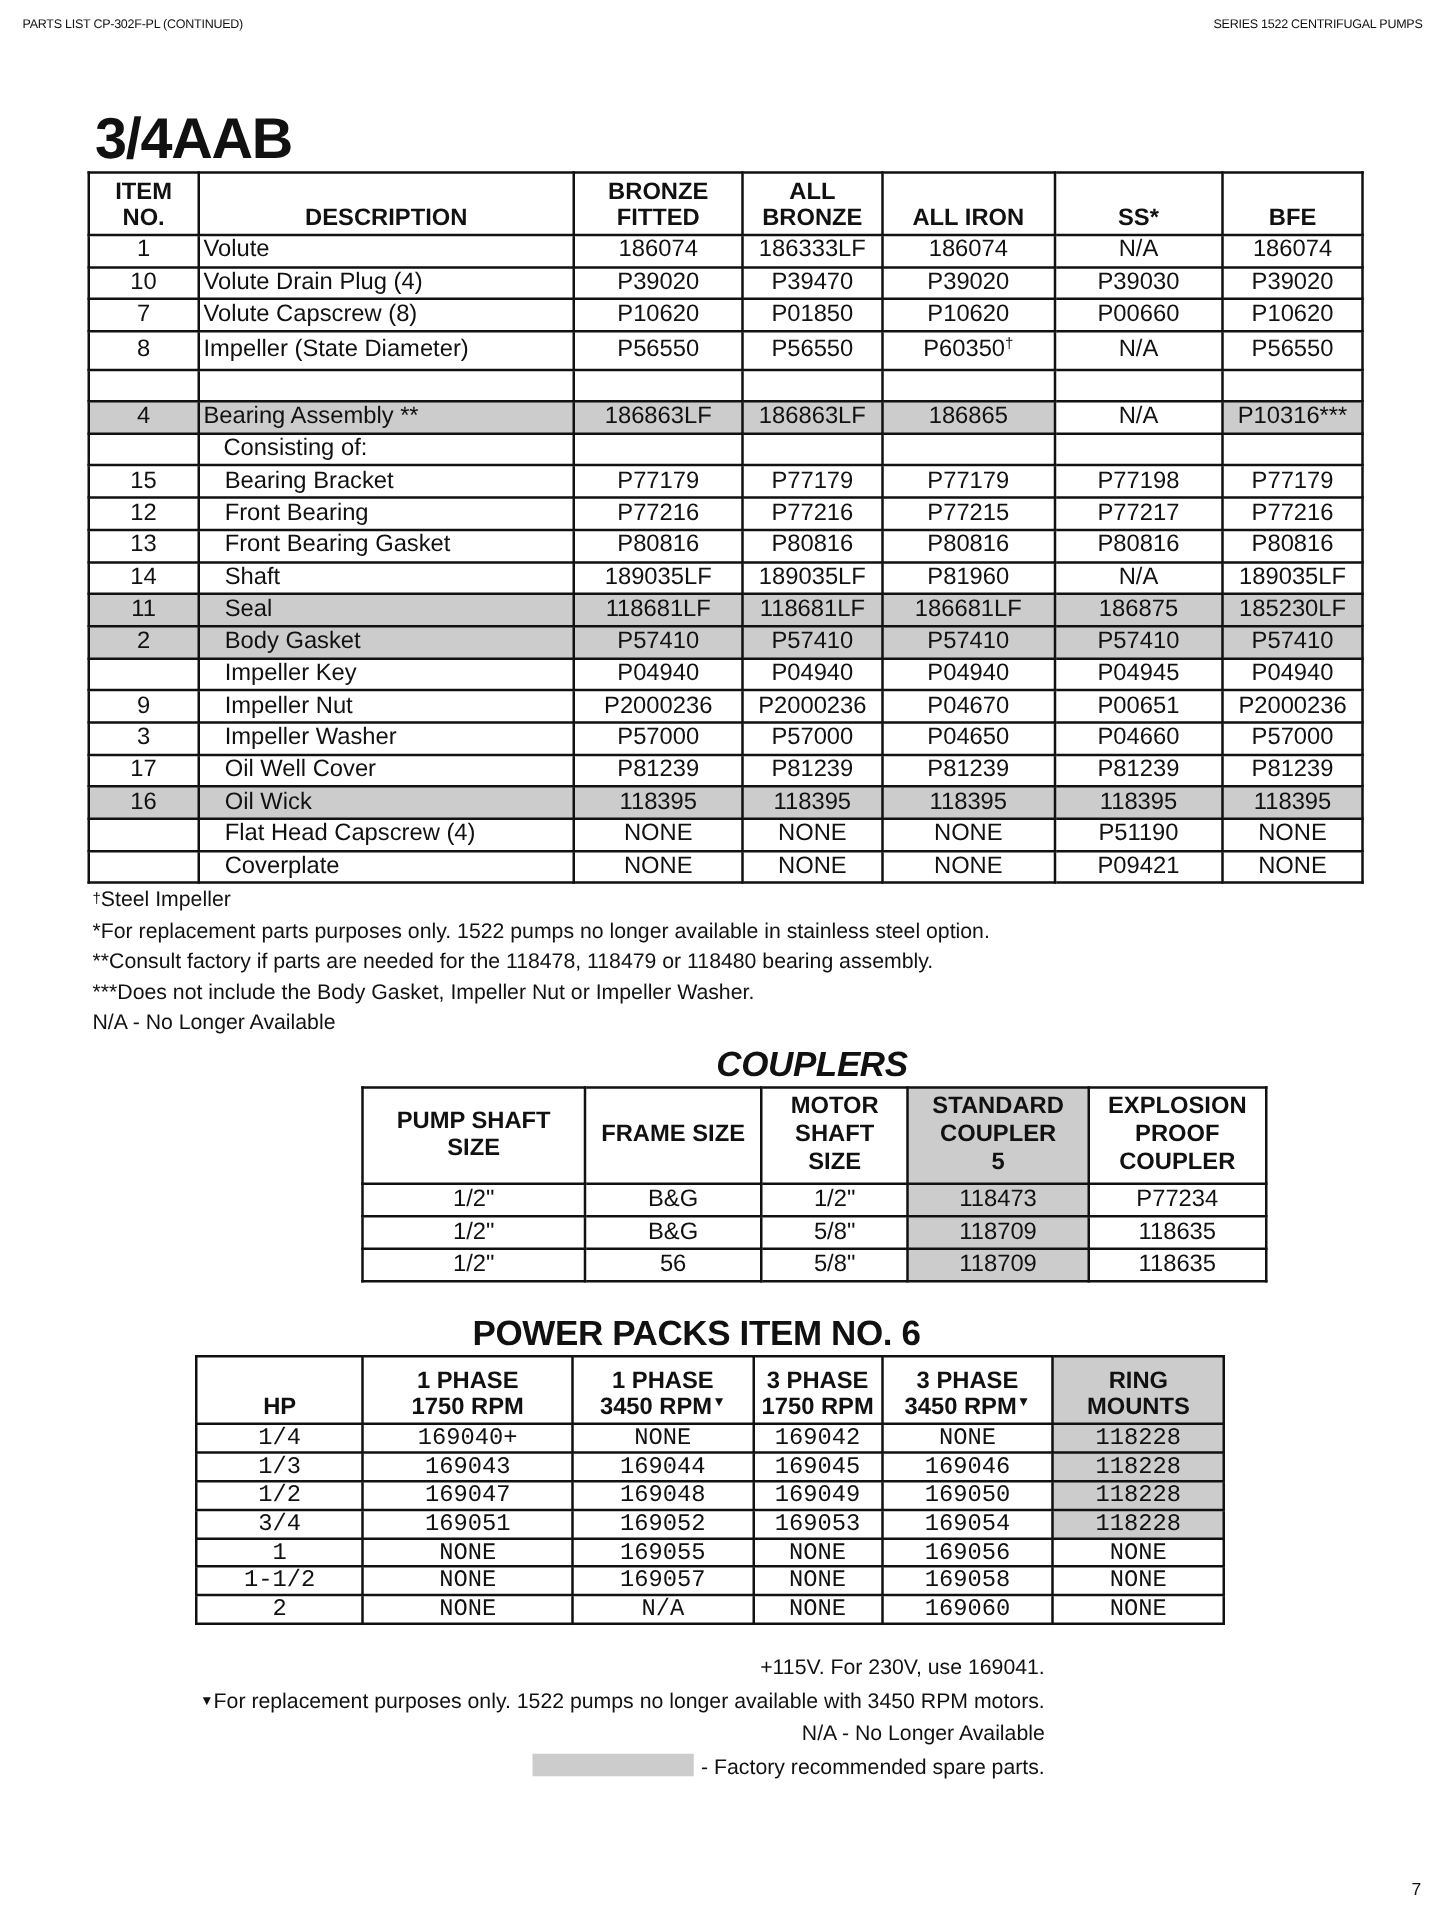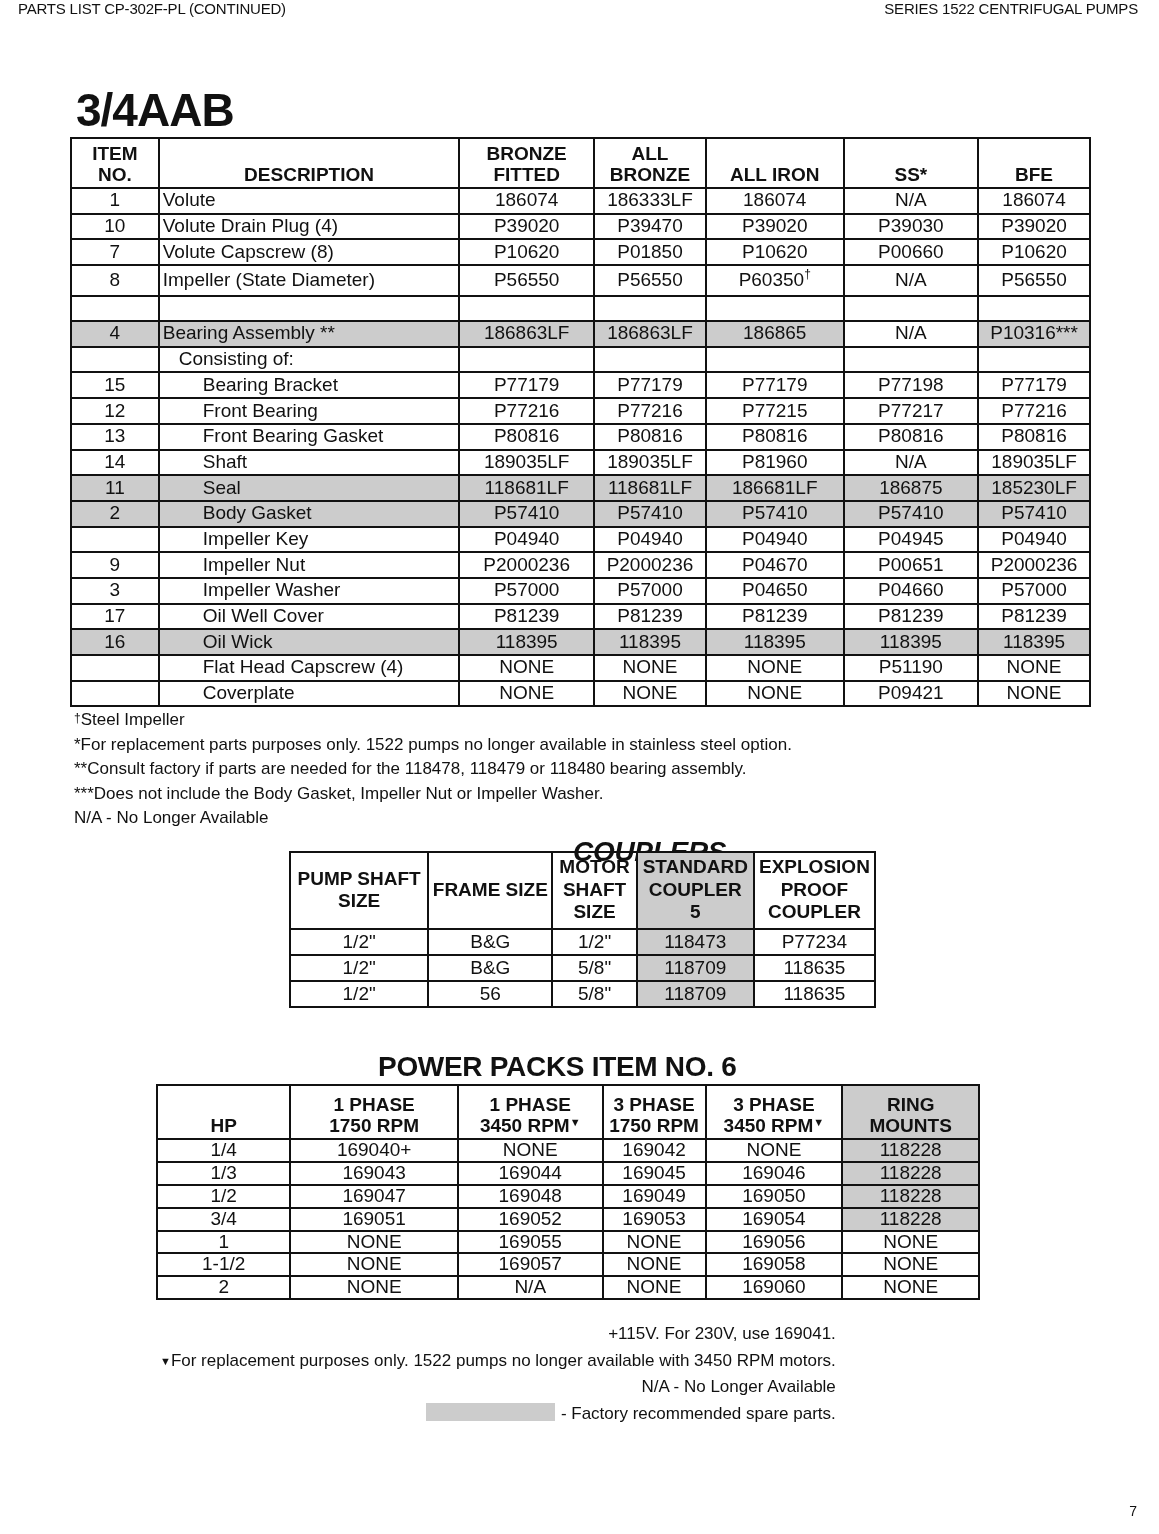--- a/index.html
+++ b/index.html
@@ -1,47 +1,47 @@
 <!DOCTYPE html>
 <html><head>
 <meta charset="utf-8">
 <style>
   * { box-sizing: border-box; margin: 0; padding: 0; }
   html, body { width: 1159px; height: 1534px; background: #ffffff; }
   body { position: relative; font-family: "Liberation Sans", sans-serif; color: #111; overflow: hidden; }
-  .hdr { position: absolute; top: 0; font-size: 15px; letter-spacing: -0.2px; }
+  .hdr { position: absolute; top: 14px; font-size: 10px; letter-spacing: -0.2px; }
   .hdr.left { left: 18px; }
   .hdr.right { right: 21px; }
   .page-num { position: absolute; right: 22px; top: 1503px; font-size: 14px; }
   .big-title { position: absolute; left: 76px; top: 83px; font-size: 46px; font-weight: bold; letter-spacing: -1px; }
   table { border-collapse: collapse; position: absolute; }
   td, th { border: 2px solid #111; font-size: 19px; text-align: center; padding: 0 2px; white-space: nowrap; line-height: 1.1; }
   th { font-weight: bold; vertical-align: bottom; padding-bottom: 1px; }
   .shade { background: #cccccc; }
   .desc { text-align: left; padding-left: 3px; }
   .desc.sub1 { padding-left: 19px; border-radius: 12px; }
-  .desc.sub2 { padding-left: 43px; margin-left: 41px; }
+  .desc.sub2 { padding-left: 20px; margin-left: 41px; }
   sup { font-size: 12px; vertical-align: top; position: relative; top: -2px; }
 
   #parts-table { left: 70px; top: 137px; width: 1021px; }
   #parts-table tbody tr { height: 25.7px; }
   #parts-table tr.tall { height: 31px; }
   #parts-table tr.blank { height: 25px; }
 
   .notes { position: absolute; font-size: 17px; line-height: 24.6px; }
   #parts-notes { left: 74px; top: 708px; }
   .section-title { position: absolute; font-size: 28px; font-weight: bold; letter-spacing: -0.3px; }
   #couplers-title { left: 573px; top: 836px; font-style: italic; }
-  #couplers-table { left: 289px; top: 851px; width: 587px; }
+  #couplers-table { left: 289px; top: 869px; width: 725px; }
   #couplers-table th { vertical-align: middle; font-size: 19px; line-height: 22.5px; }
   #couplers-table tbody tr { height: 26px; }
 
   #power-title { left: 378px; top: 1051px; text-align: center; }
   #power-table { left: 156px; top: 1084px; width: 824px; }
-  #power-table tbody tr { height: 14px; }
+  #power-table tbody tr { height: 14px; font-family: Liberation Mono, monospace; }
   #power-notes { left: 160px; top: 1321px; line-height: 26.5px; text-align: right; }
   .tri { font-size: 11px; vertical-align: top; }
   .legend-swatch { display: inline-block; width: 129px; height: 18px; background: #cccccc; vertical-align: middle; margin-left: 3px; margin-right: 6px; position: relative; top: -2px; }
 </style>
 </head>
 <body>
 
 <div class="hdr left">PARTS LIST CP-302F-PL (CONTINUED)</div>
 <div class="hdr right">SERIES 1522 CENTRIFUGAL PUMPS</div>
 

